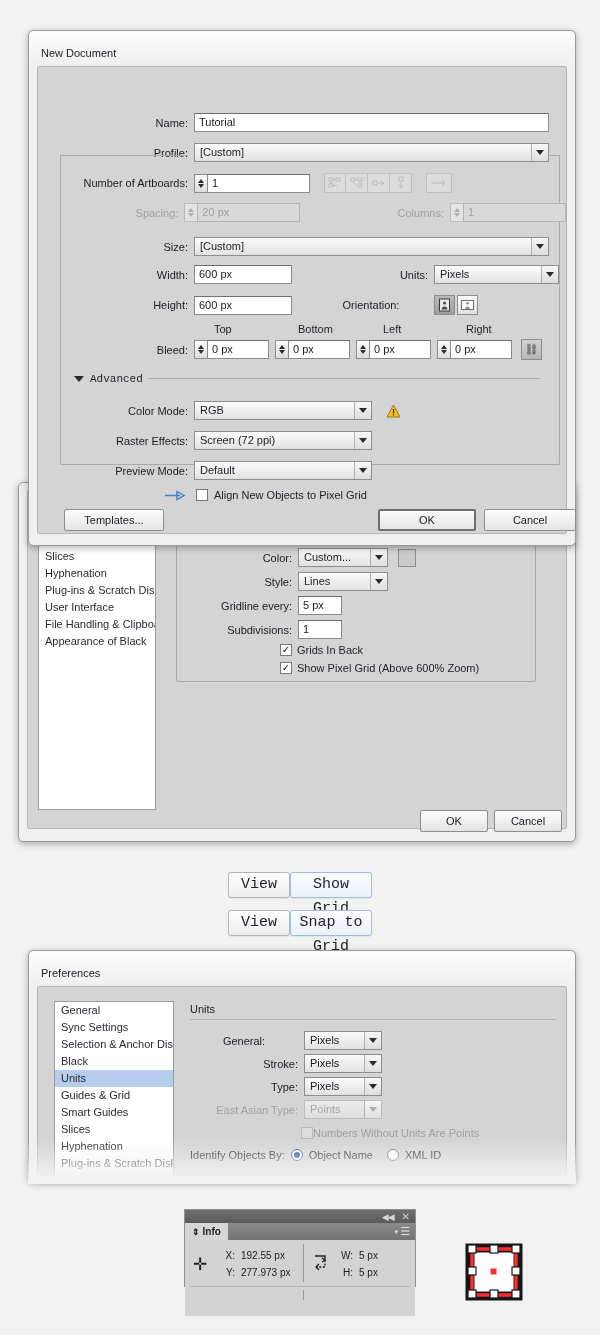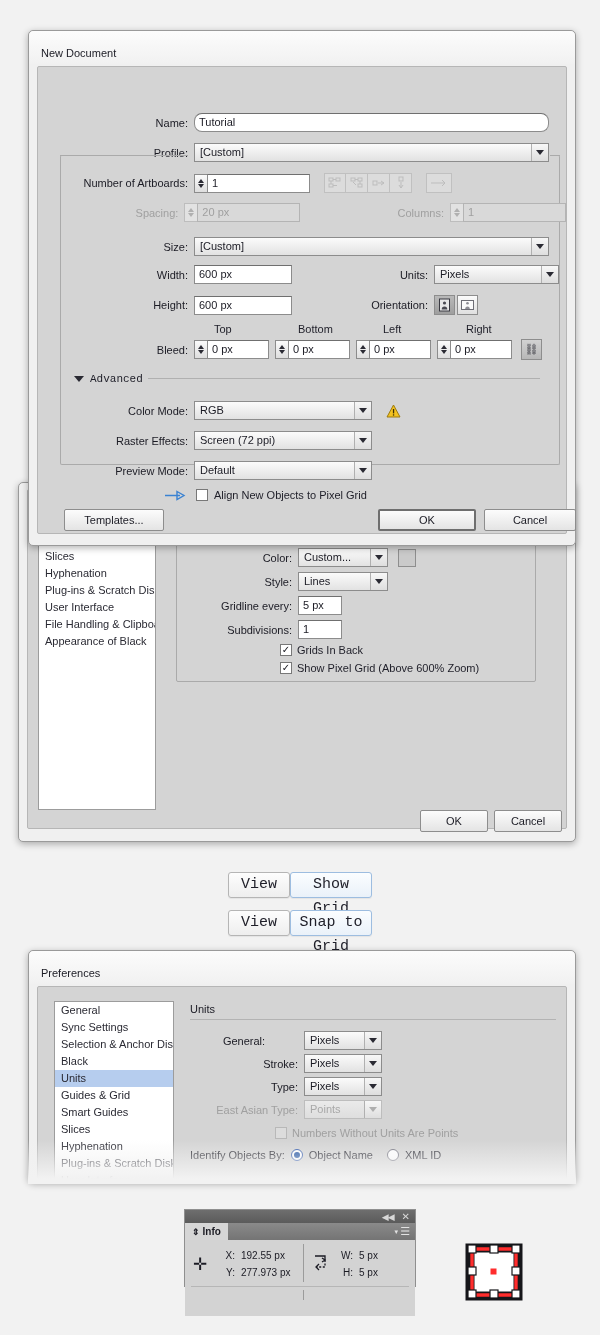--- a/index.html
+++ b/index.html
@@ -325,21 +325,21 @@
       <div class="btn" style="position:absolute; left:466px; top:320px; width:68px;">Cancel</div>
     </div>
   </div>
 
   <div class="dialog" id="dlg-new">
     <div class="dlg-title">New Document</div>
     <div class="dlg-body">
 
       <div class="row" style="position:absolute; left:0; top:46px; width:100%;">
         <div class="lbl" style="width:150px;">Name:</div>
-        <div class="txtfield" style="width:355px; margin-left:6px;border-radius:8px;">Tutorial</div>
+        <div class="txtfield" style="width:355px; margin-left:6px;">Tutorial</div>
       </div>
 
       <div class="row" style="position:absolute; left:0; top:76px; width:100%;">
         <div class="lbl" style="width:150px;">Profile:</div>
         <div class="combo" style="width:355px; margin-left:6px;">
           <span>[Custom]</span>
           <span class="arrowbox"></span>
         </div>
       </div>
 
@@ -436,21 +436,21 @@
         <div class="lbl" style="width:114px; margin-left:22px;">Units:</div>
         <div class="combo" style="width:125px; margin-left:6px;">
           <span>Pixels</span>
           <span class="arrowbox"></span>
         </div>
       </div>
 
       <div class="row" style="position:absolute; left:0; top:228px; width:100%;">
         <div class="lbl" style="width:150px;">Height:</div>
         <div class="txtfield" style="width:98px; margin-left:6px;">600 px</div>
-        <div class="lbl" style="width:114px; margin-left:22px;">Orientation:</div>
+        <div class="lbl" style="width:114px; margin-left:22px;text-align:center;">Orientation:</div>
         <div style="display:flex; gap:2px; margin-left:6px;">
           <div class="orient-btn sel">
             <svg width="13" height="14" viewBox="0 0 13 14">
                 <rect x="1.5" y="1" width="10" height="12" fill="#e8e8e8" stroke="#3a3a42"></rect>
                 <circle cx="6.5" cy="5" r="1.6" fill="#4a4a52"></circle>
                 <path d="M3.7 11.5 a2.8 3 0 0 1 5.6 0 z" fill="#4a4a52"></path>
               </svg>
           </div>
           <div class="orient-btn">
             <svg width="15" height="12" viewBox="0 0 15 12">
@@ -609,21 +609,21 @@
       </div>
 
       <div class="row" style="position:absolute; left:152px; top:113px;">
         <div class="lbl dim" style="width:108px;">East Asian Type:</div>
         <div class="combo dim" style="width:78px; margin-left:6px;">
           <span>Points</span>
           <span class="arrowbox"></span>
         </div>
       </div>
 
-      <div class="row" style="position:absolute; left:237px; top:140px; gap:5px;">
+      <div class="row" style="position:absolute; left:263px; top:140px; ">
         <span class="chk dim"></span>
         <span class="lbl dim">Numbers Without Units Are Points</span>
       </div>
 
       <div class="row" style="position:absolute; left:152px; top:162px; gap:6px;">
         <span class="lbl">Identify Objects By:</span>
         <span class="radio on"></span>
         <span>Object Name</span>
         <span class="radio" style="margin-left:8px;"></span>
         <span>XML ID</span>

